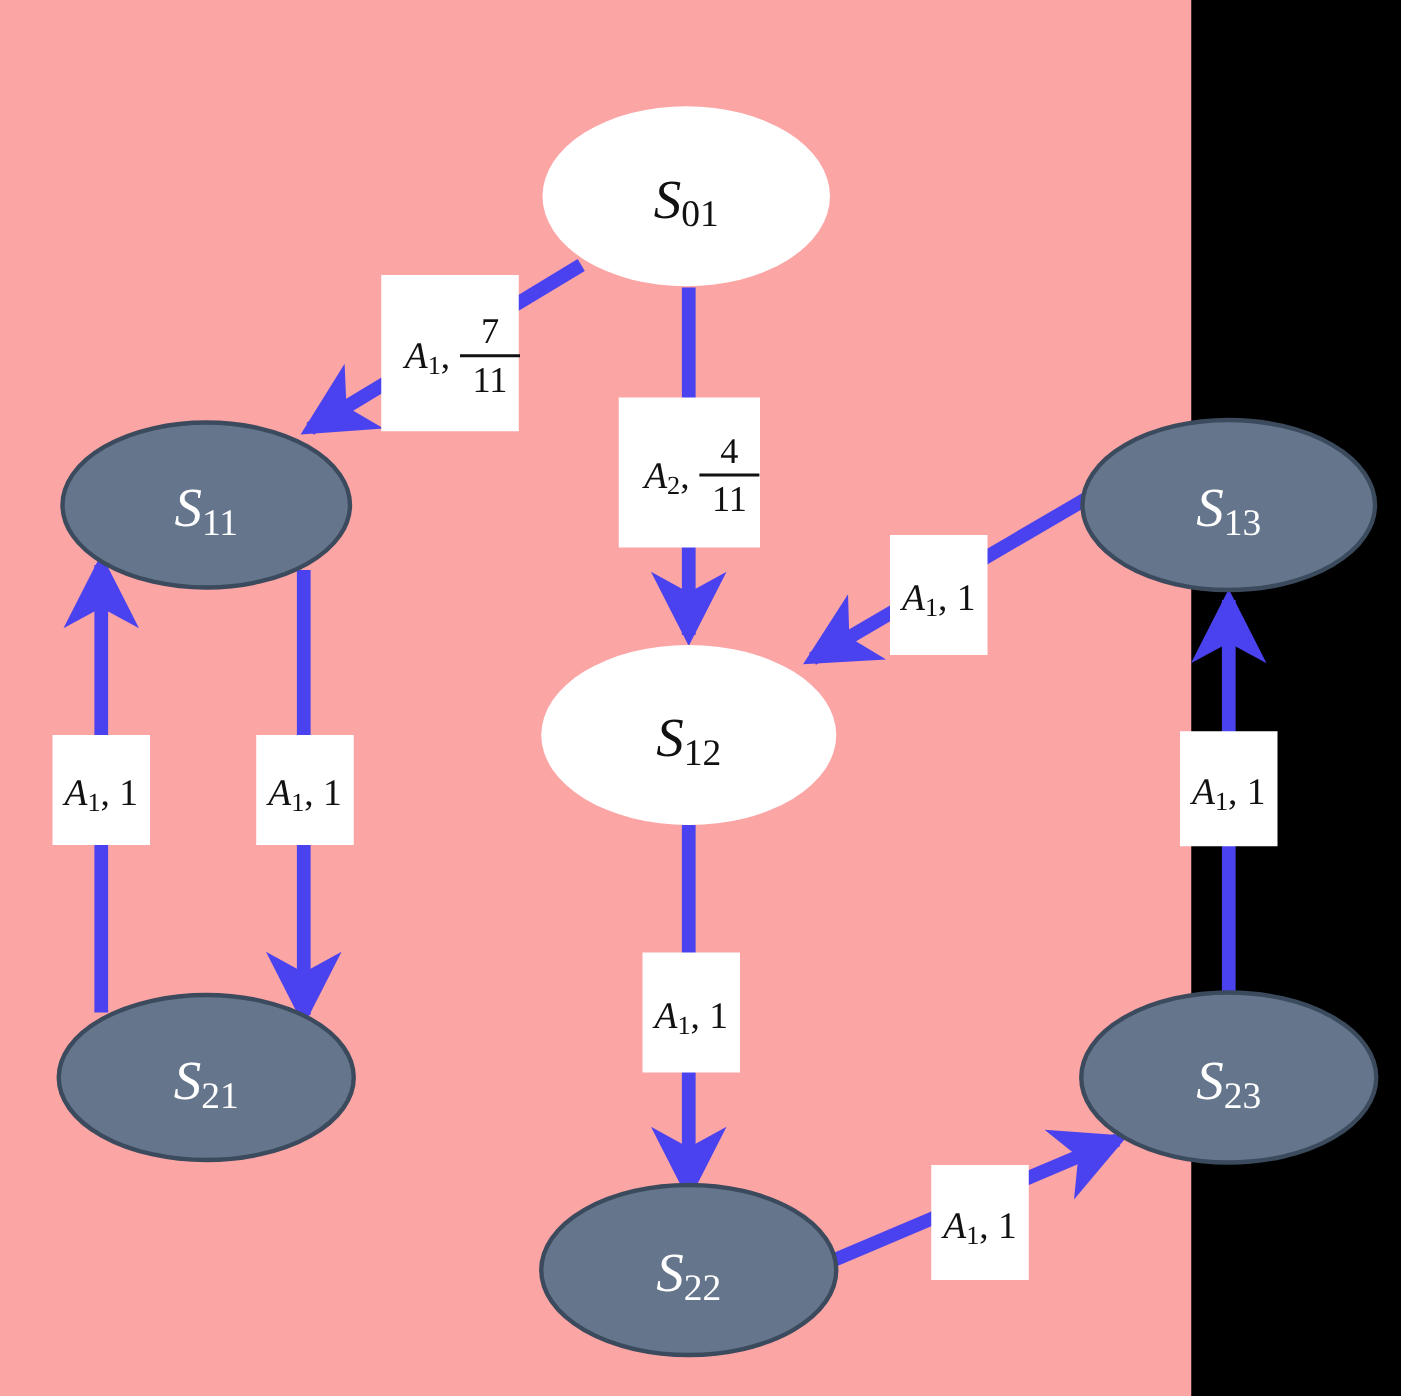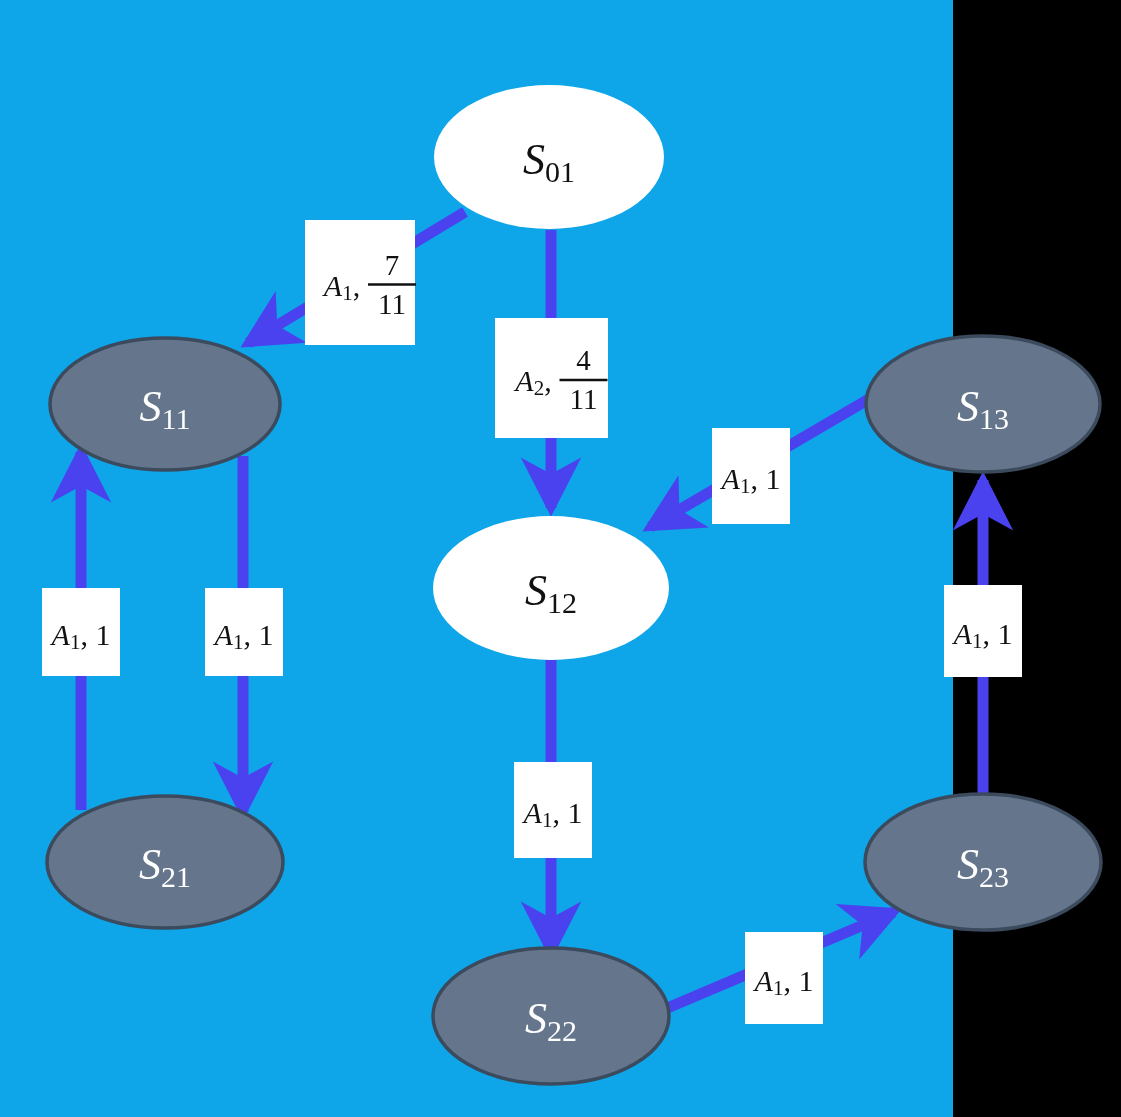--- a/index.html
+++ b/index.html
@@ -11,21 +11,21 @@
   body {
     width: 1121px;
     height: 1117px;
     overflow: hidden;
     font-family: "Liberation Serif", "DejaVu Serif", serif;
   }
   #stage {
     position: relative;
     width: 953px;
     height: 1117px;
-    background: #0ea5e9;
+    background: #fca5a5;
   }
   #graph-svg {
     position: absolute;
     left: 0;
     top: 0;
     width: 1121px;
     height: 1117px;
   }
   .node-ellipse {
     stroke-width: 3.5px;

